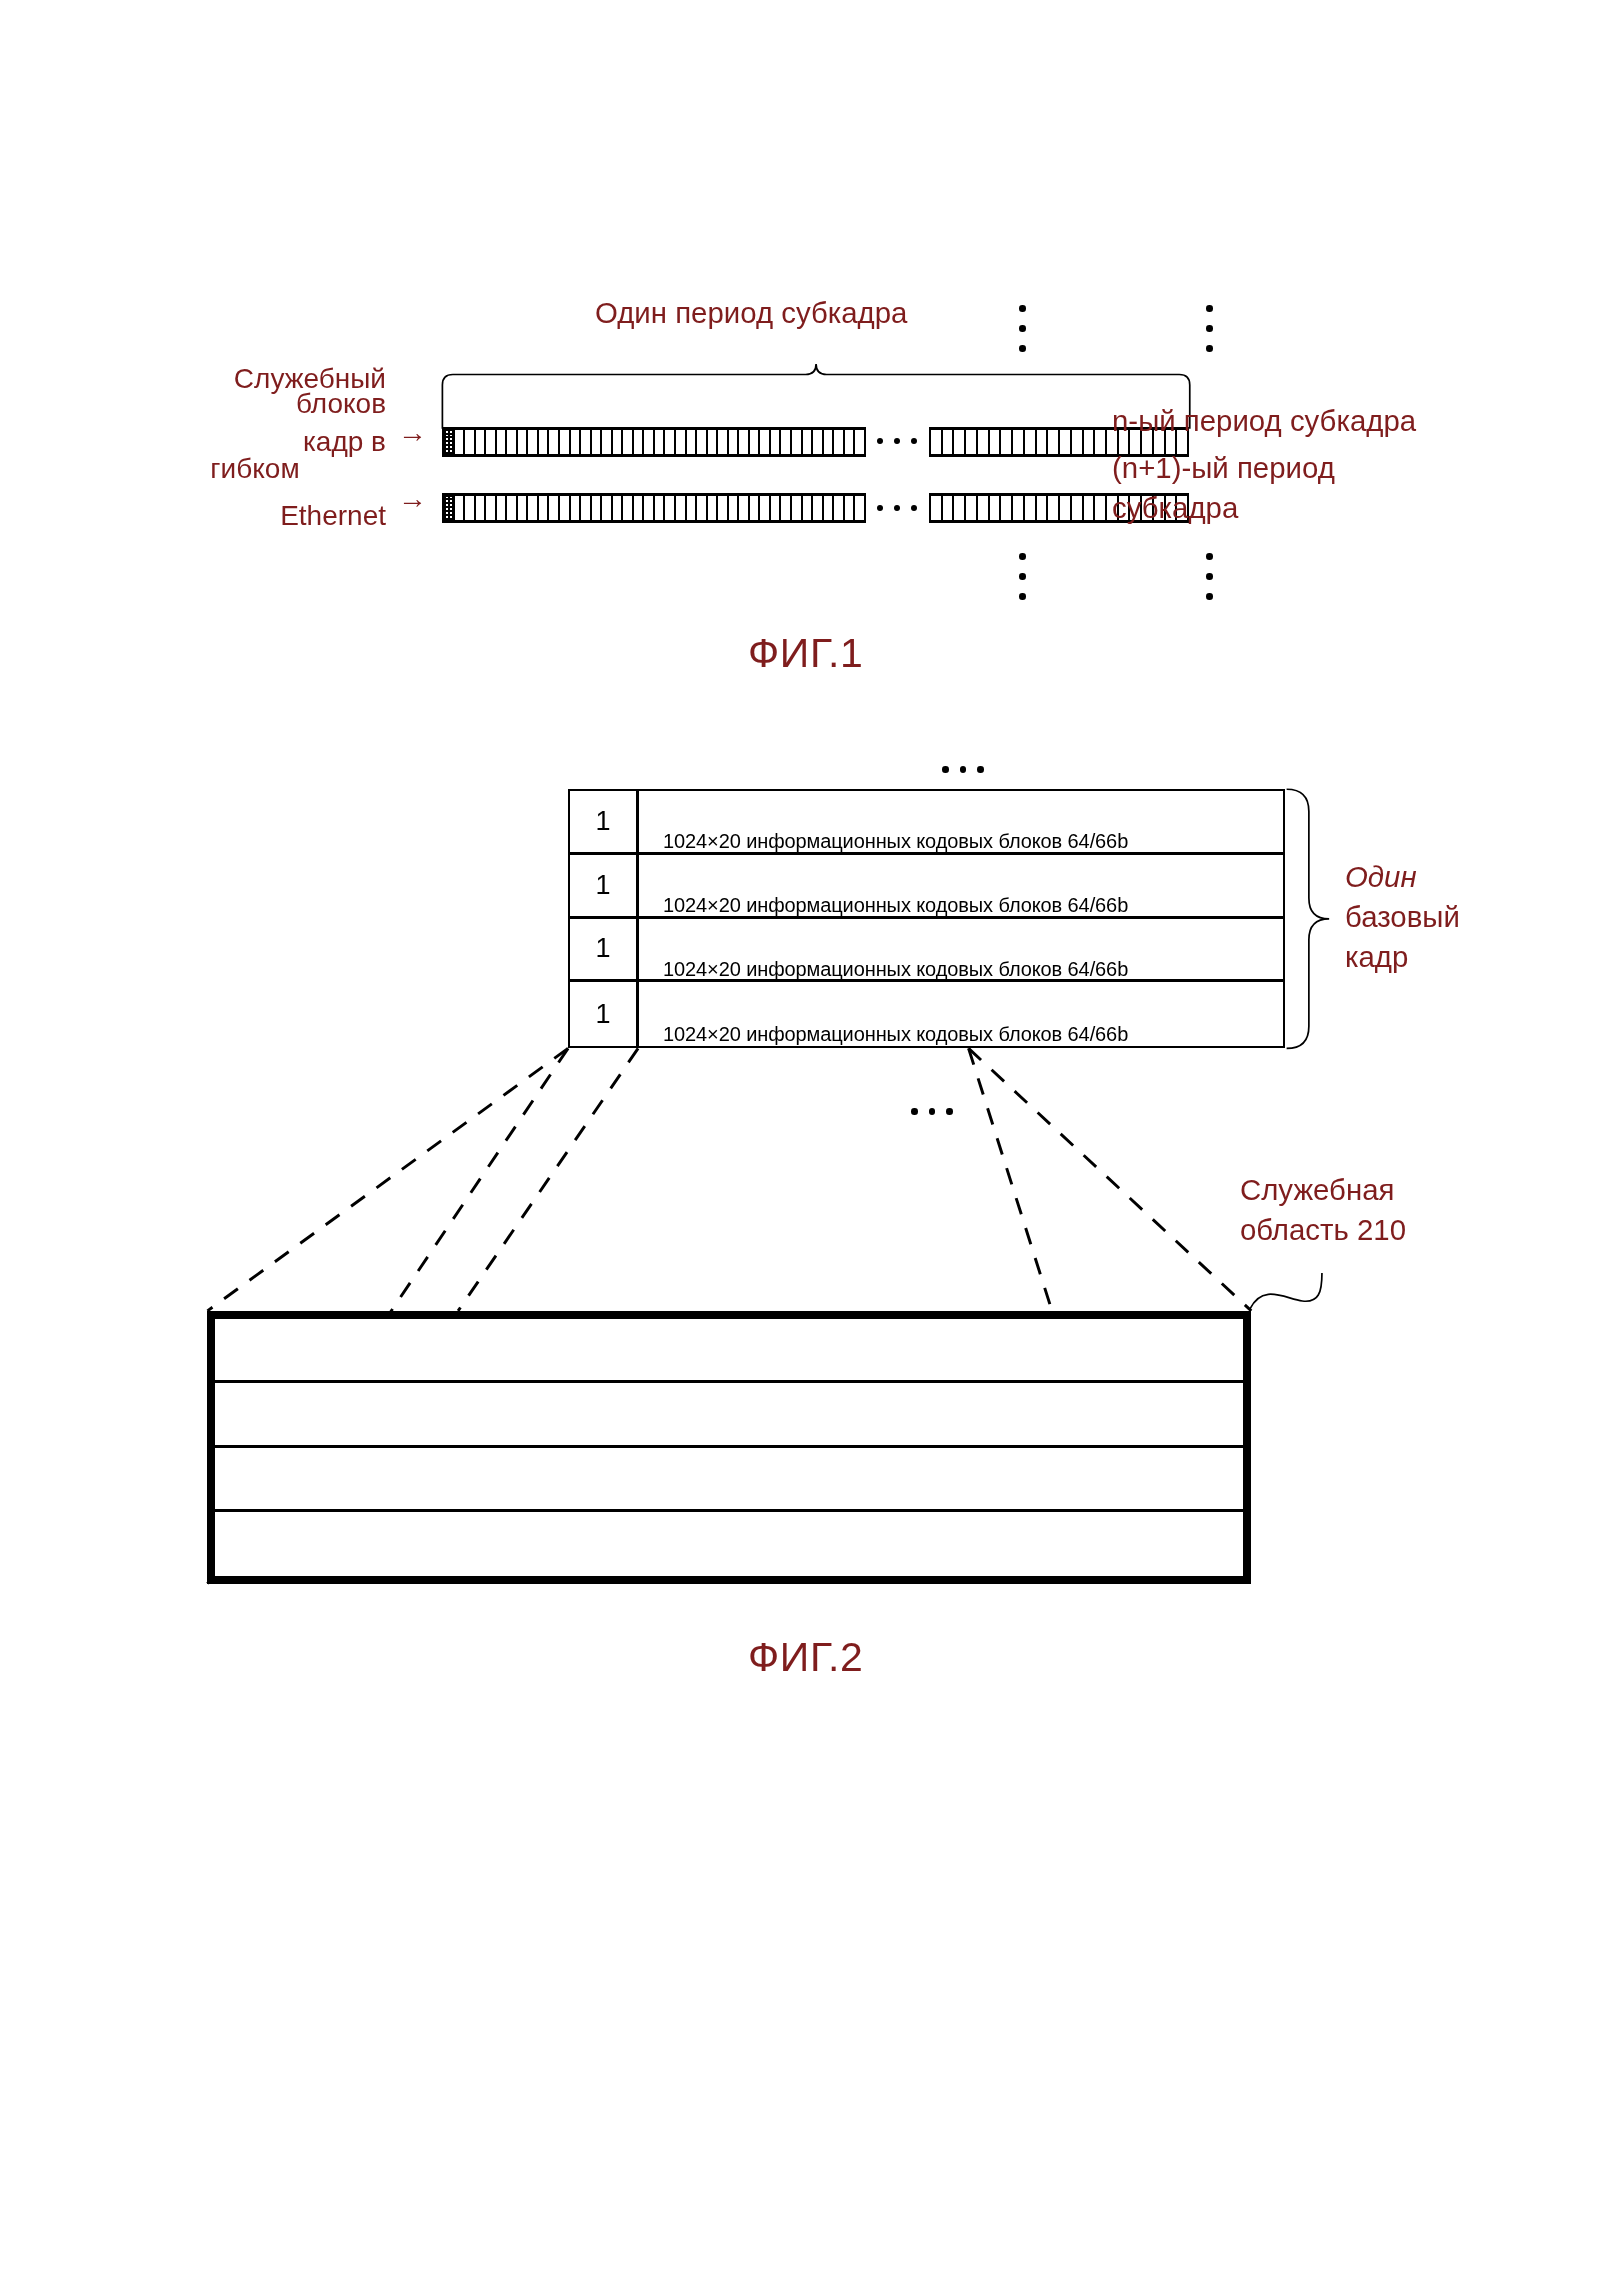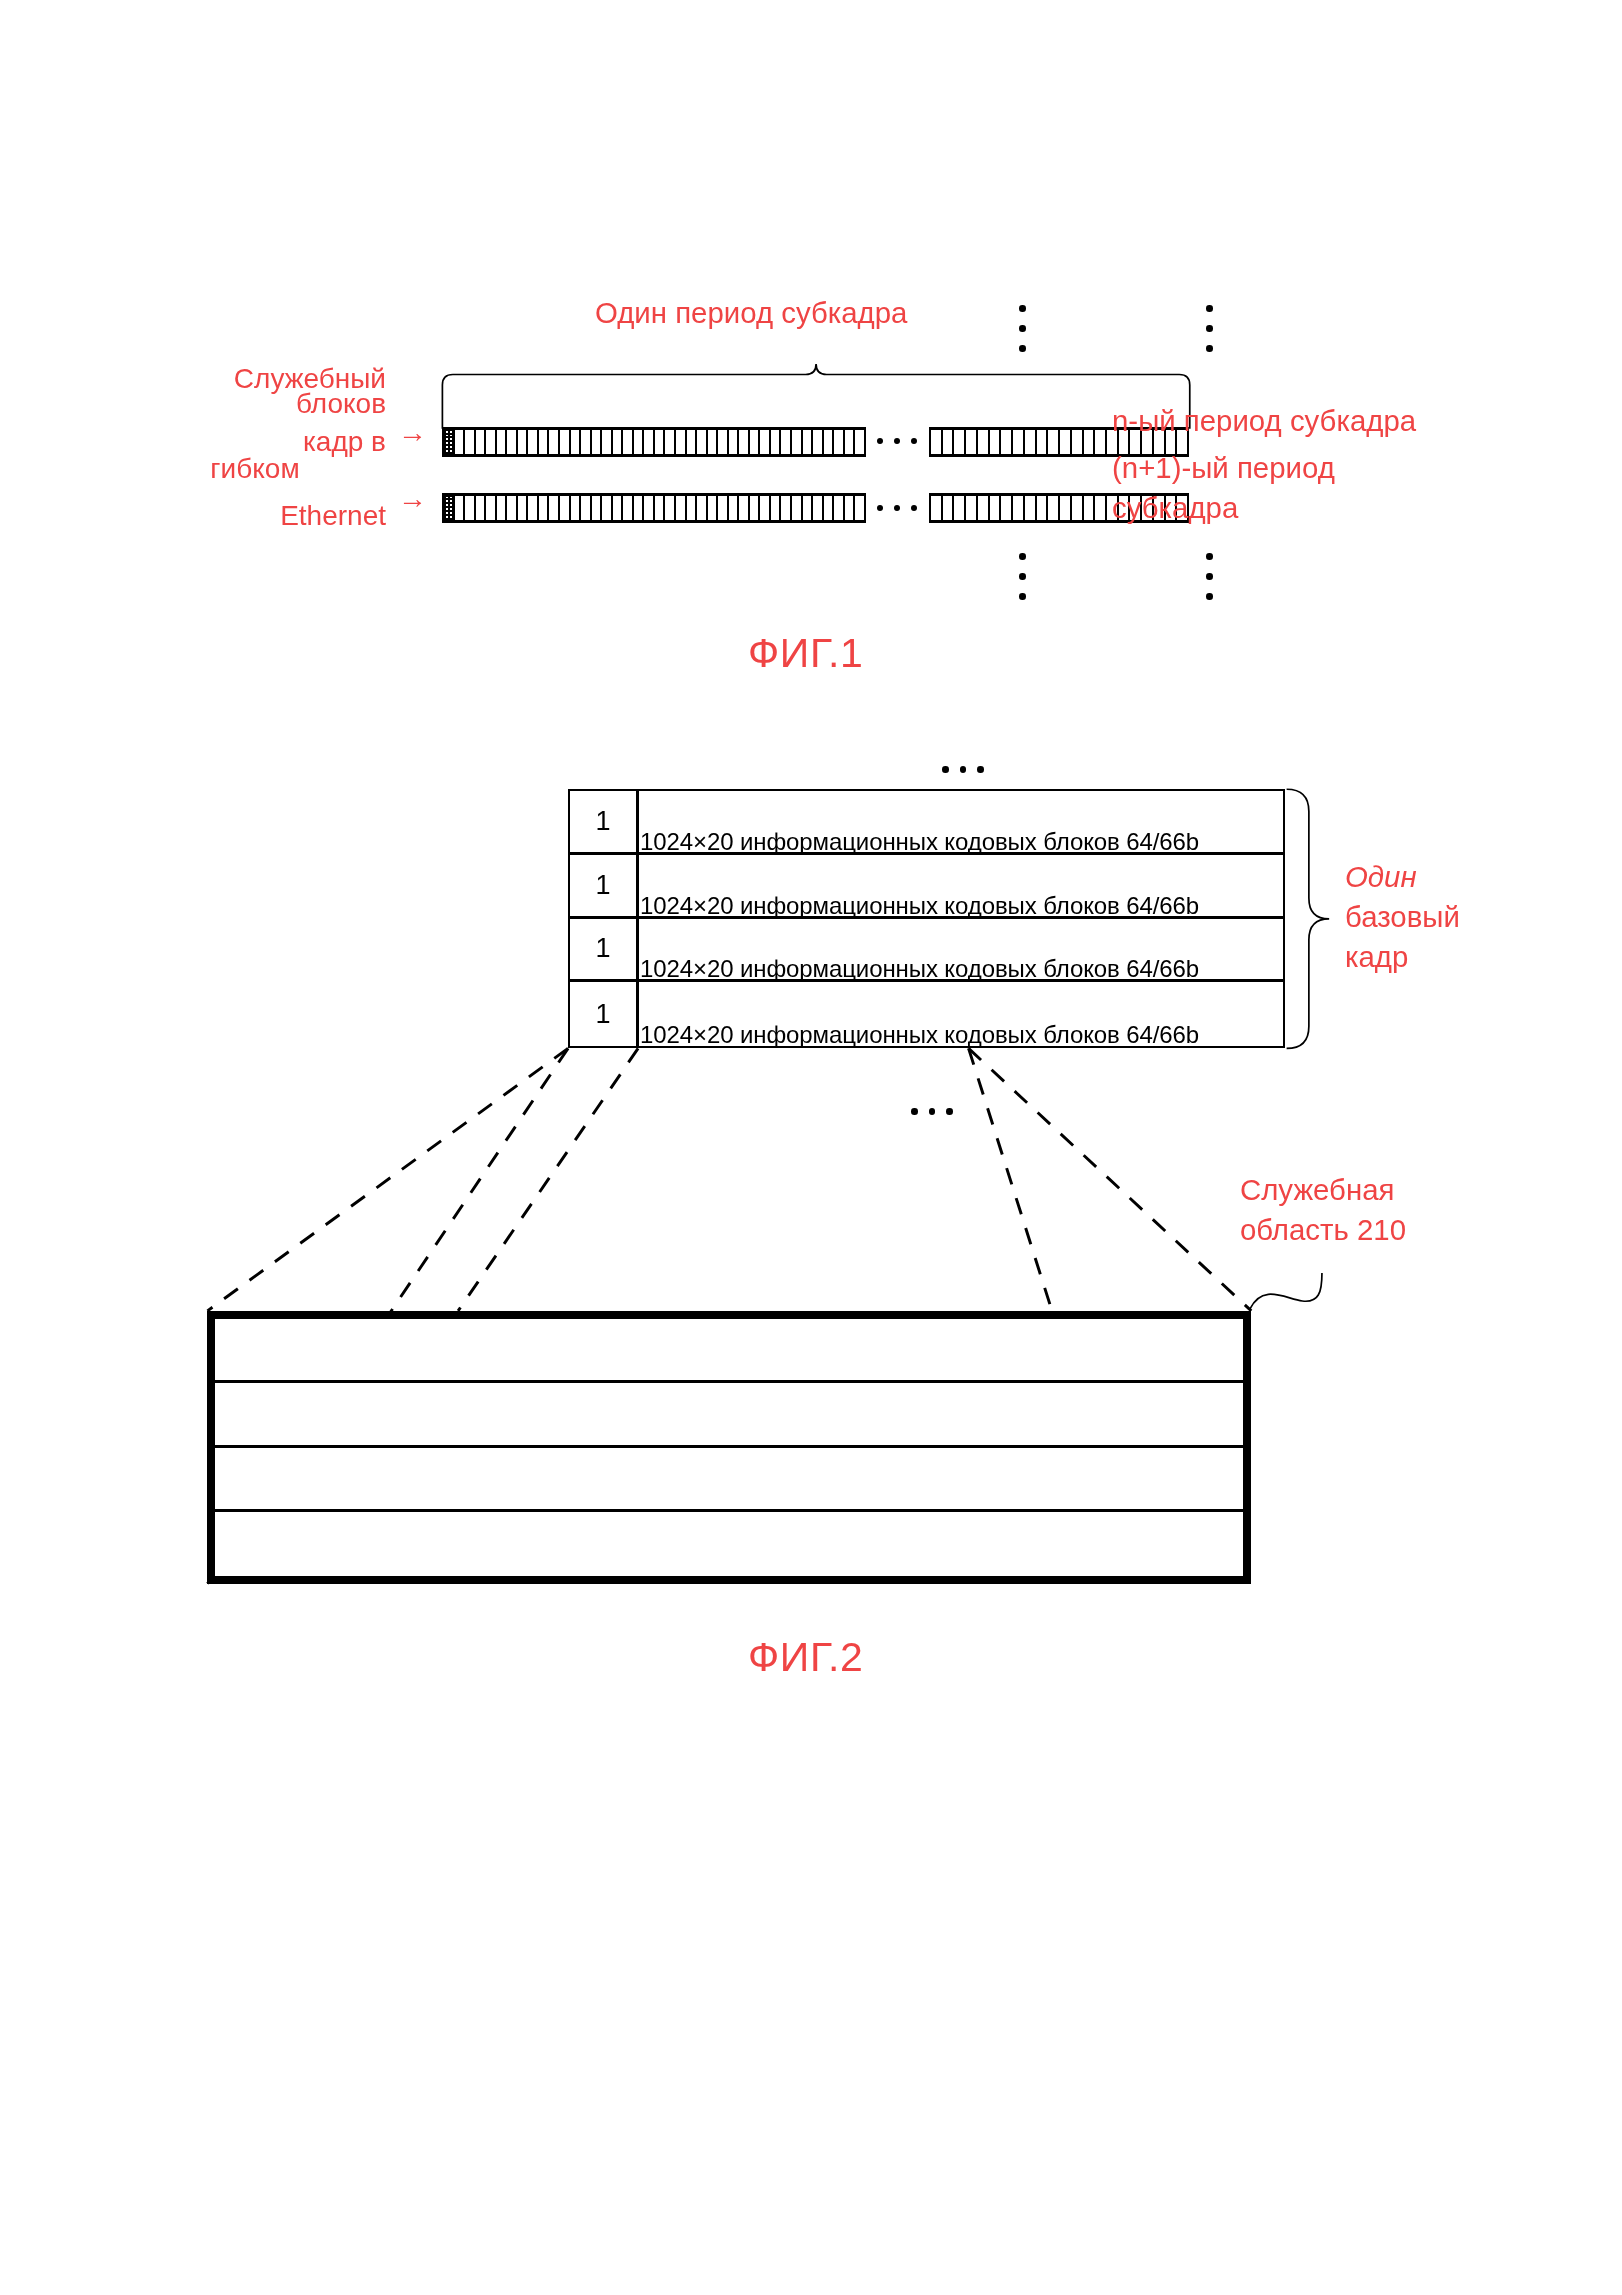--- a/index.html
+++ b/index.html
@@ -14,21 +14,21 @@
     background: #ffffff;
     font-family: "Liberation Sans", sans-serif;
     color: #000000;
     overflow: hidden;
   }
   .abs { position: absolute; }
 
   
   .txt {
     position: absolute;
-    color: #ef4444;
+    color: #7f1d1d;
     line-height: 1.18;
     white-space: pre;
   }
   .t-lbl      { font-size: 28px; }
   .t-lbl-big  { font-size: 29.4px; }
   .t-caption  { font-size: 41px; letter-spacing: 0.7px; }
   .right-al   { text-align: right; }
 
   
   .arrow-gl { font-size: 29px; line-height: 1; }
@@ -101,22 +101,22 @@
     border-right: 3.3px solid #000;
     display: flex;
     align-items: center;
     justify-content: center;
     font-size: 27px;
   }
   .ftable .c-txt {
     flex: 1 1 auto;
     display: flex;
     align-items: center;
-    padding-left: 1px;
-    font-size: 24px;
+    padding-left: 24px;
+    font-size: 20px;
     letter-spacing: -0.1px;
     margin-top: 41px;
   }
 
   
   .bigframe {
     position: absolute;
     box-sizing: border-box;
     border: 8.5px solid #000;
     background: #fff;

